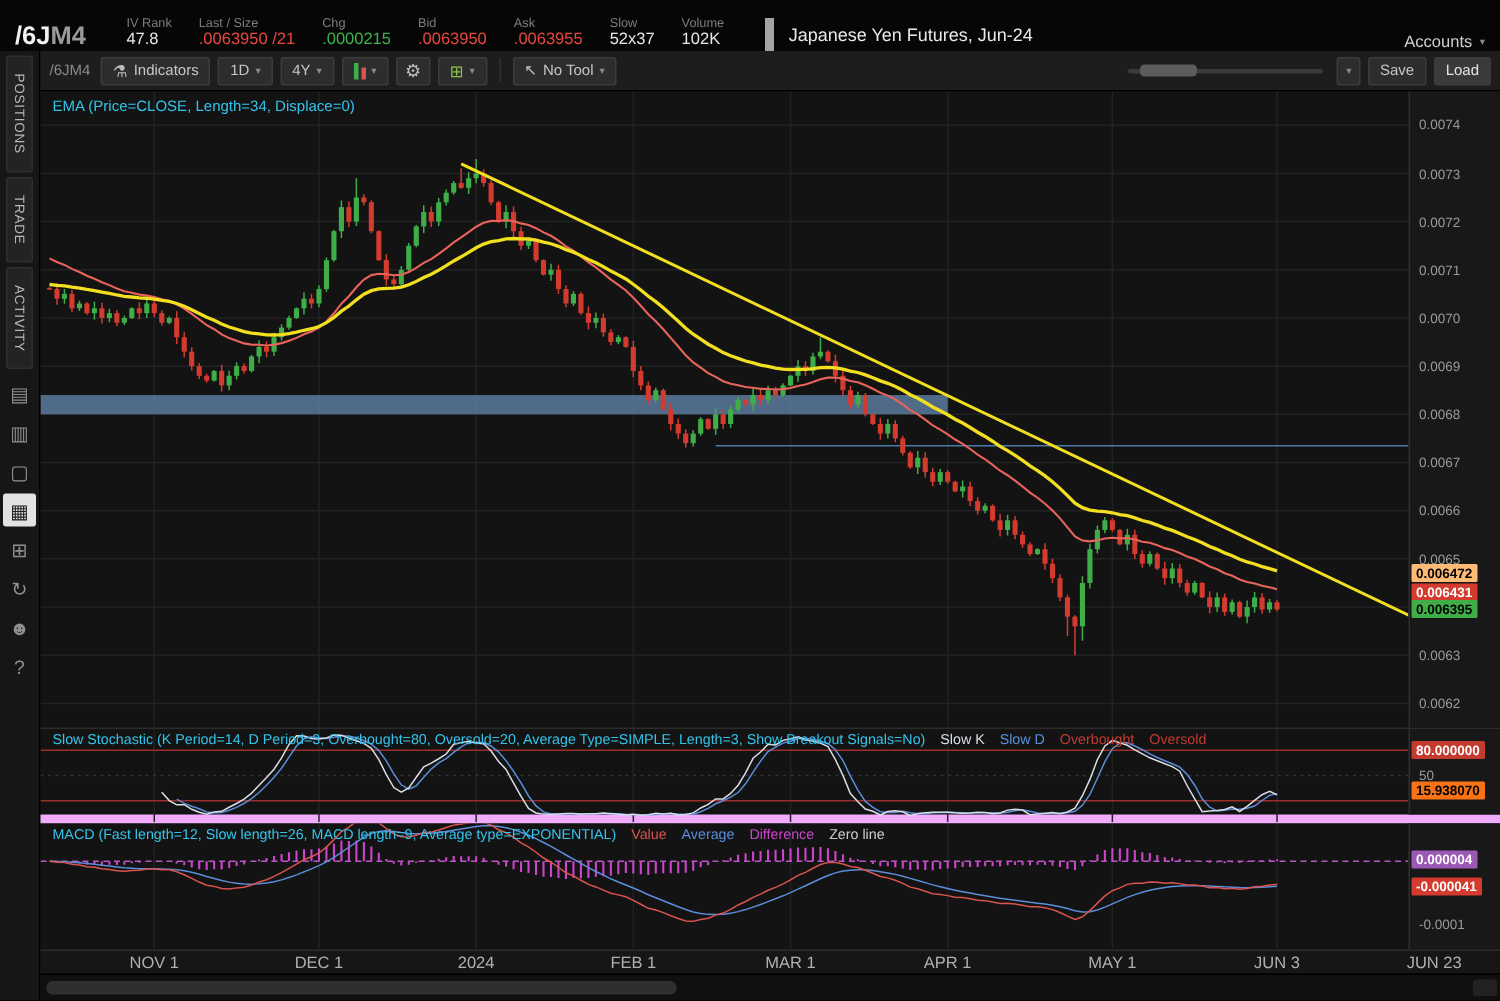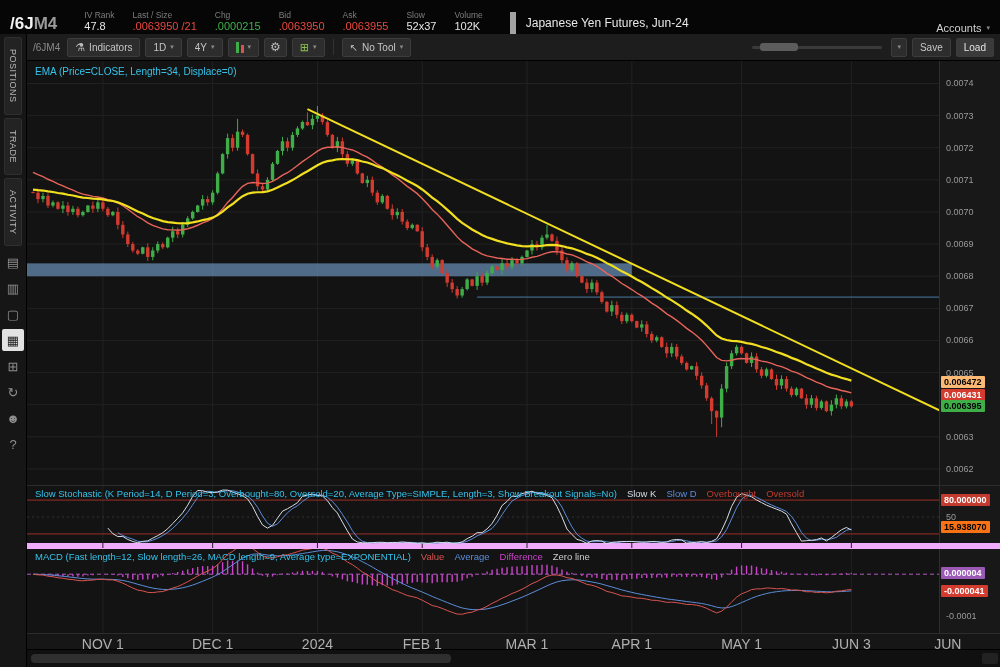--- a/index.html
+++ b/index.html
@@ -52,21 +52,21 @@
   .pane svg{position:absolute;left:0;top:0;display:block;}
   .axis-col{position:absolute;top:0;bottom:0;right:0;width:61px;background:#181818;border-left:1px solid #2e2e2e;}
   .tick{position:absolute;left:6px;font-size:9px;color:#9a9a9a;transform:translateY(-50%);}
   .vbox{position:absolute;left:1px;font-size:9px;font-weight:bold;padding:1px 3px;border-radius:1px;transform:translateY(-50%);}
   .ema-labels{position:absolute;top:3px;left:8px;color:#35c3ea;font-size:10px;line-height:16px;}
   .pane-label{position:absolute;top:2px;left:8px;font-size:9.5px;display:flex;gap:10px;white-space:nowrap;align-items:center;}
   .ind-label{color:#35c3ea;}
   .legend-item{font-size:9.5px;}
   
   .time-axis{height:16px;position:relative;background:#161616;border-top:1px solid #2c2c2c;}
-  .ta-label{position:absolute;top:2px;font-size:14px;color:#b0b0b0;transform:translateX(-50%);}
+  .ta-label{position:absolute;top:2px;font-size:11px;color:#b0b0b0;transform:translateX(-50%);}
   .hscroll{height:18px;background:#101010;position:relative;border-top:1px solid #000;}
   .hscroll-handle{position:absolute;left:4px;top:4px;width:420px;height:9px;background:#2f2f2f;border-radius:4px;}
   .hscroll-corner{position:absolute;right:2px;top:3px;width:16px;height:11px;background:#222;border-radius:2px;}
 </style>
 </head>
 <body>
 
 <div class="app">
 
   <header class="topbar">

